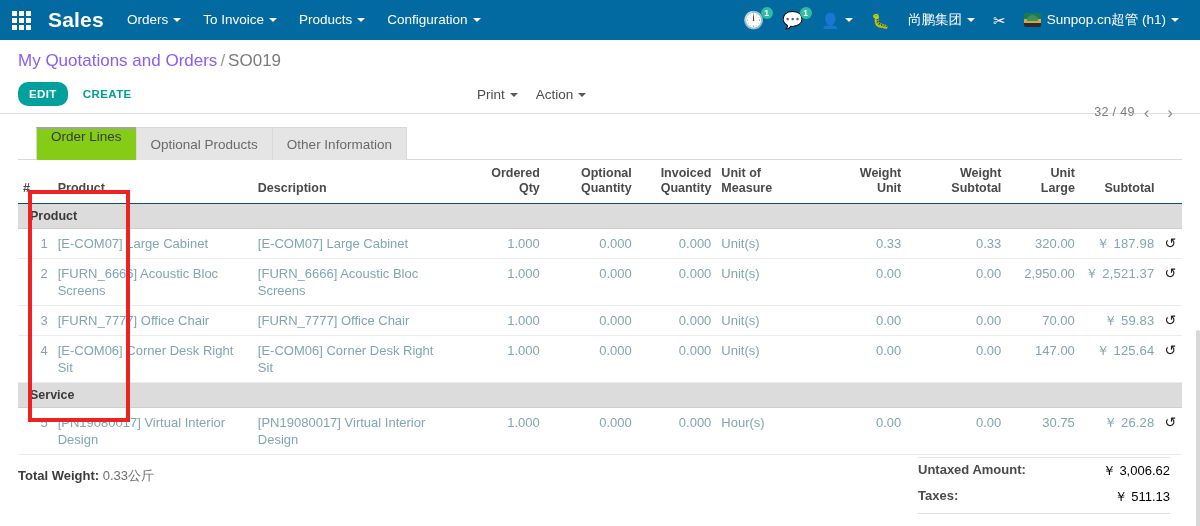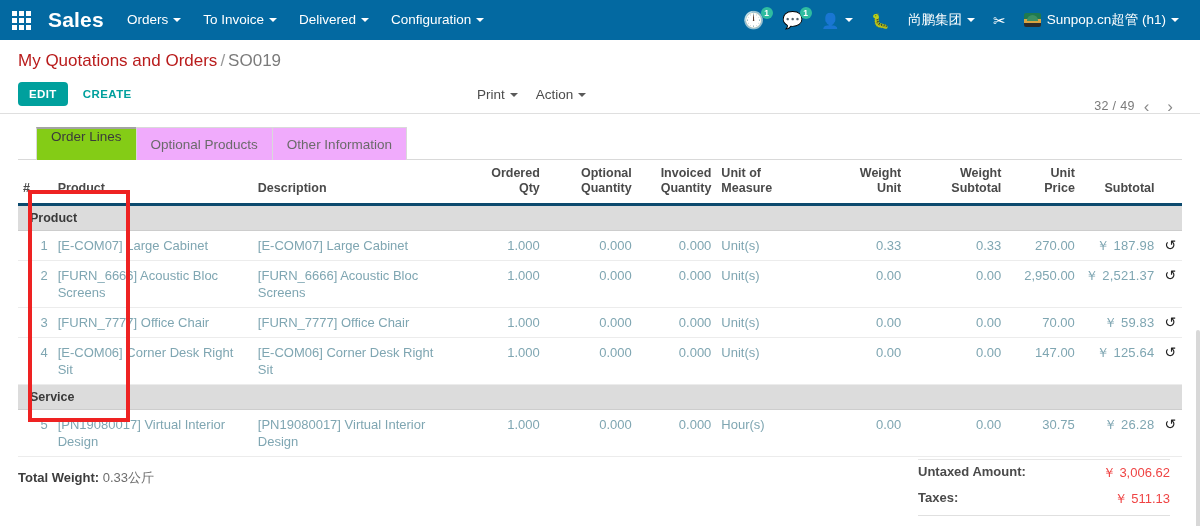--- a/index.html
+++ b/index.html
@@ -91,52 +91,52 @@
     border-bottom: 1px solid #dfdfdf;
     padding: 0 18px;
     position: relative;
   }
   .breadcrumb {
     padding-top: 11px;
     font-size: 17px;
     color: #6c6c6c;
     white-space: nowrap;
   }
-  .breadcrumb .crumb-link { color: #b91c1c; cursor: pointer; margin-top: 39px; }
+  .breadcrumb .crumb-link { color: #8b5cf6; cursor: pointer; margin-top: 39px; }
   .breadcrumb .sep { color: #9a9a9a; padding: 0 3px; }
   .breadcrumb .crumb-current { color: #7b7b7b; }
 
   .cp-row {
     display: flex; align-items: center;
     height: 38px; margin-top: 4px;
     position: relative;
   }
   .btn-edit {
     background: #00a09d; color: #fff;
     font-size: 11.5px; font-weight: bold; letter-spacing: .4px;
-    padding: 6px 11px; border: 0; border-radius: 4px;
+    padding: 6px 11px; border: 0; border-radius: 10px;
     cursor: pointer; text-transform: uppercase;
   }
   .btn-create {
     background: transparent; color: #00a09d;
     font-size: 11.5px; font-weight: bold; letter-spacing: .4px;
     padding: 6px 11px; border: 0; cursor: pointer;
     margin-left: 4px; text-transform: uppercase;
   }
   .cp-center {
     position: absolute; left: 450px; top: 0;
     height: 38px; display: flex; align-items: center;
   }
   .cp-dd {
     font-size: 13.5px; color: #4c4c4c;
     padding: 0 9px; cursor: pointer;
   }
   .cp-dd .caret { border-top-color: #5a5a5a; }
   .pager {
-    position: absolute; right: 0; top: 12px;
+    position: absolute; right: 0; top: 18px;
     height: 38px; display: flex; align-items: center;
     font-size: 12.5px; color: #7a7a7a;
   }
   .pager .counts { letter-spacing: .3px; }
   .pager .arrow {
     padding: 0 9px; color: #8a8a8a; font-size: 17px;
     cursor: pointer; line-height: 1;
   }
 
   
@@ -145,21 +145,21 @@
     display: flex;
     border-bottom: 1px solid #d9d9d9;
     margin-top: 12px;
     padding-left: 18px;
   }
   .tab {
     font-size: 13.5px;
     padding: 9px 14px 8px 14px;
     color: #6a6a6a;
     cursor: pointer;
-    background: #f0abfc;
+    background: #e5e5e5;
     border: 1px solid #d9d9d9;
     border-bottom: none;
     margin-right: -1px;
     position: relative;
     top: 1px;
   }
   .tab.active {
     color: #3b3b3b;
     background: #84cc16;
     border-top: 2px solid #a3a3a3;
@@ -173,21 +173,21 @@
     border-collapse: collapse;
     font-size: 13px;
     table-layout: fixed;
   }
   table.lines thead th {
     color: #4a4a4a;
     font-weight: bold;
     font-size: 12.5px;
     vertical-align: bottom;
     padding: 6px 5px 7px 5px;
-    border-bottom: 3px solid #0c4a6e;
+    border-bottom: 1px solid #0c4a6e;
     line-height: 15px;
   }
   th.c-seq   { width: 34px;  text-align: left;  padding-left: 12px; }
   th.c-prod  { width: 196px; text-align: left; }
   th.c-desc  { width: 200px; text-align: left; }
   th.c-ord   { width: 86px;  text-align: right; }
   th.c-del   { width: 90px;  text-align: right; }
   th.c-inv   { width: 78px;  text-align: right; }
   th.c-uom   { width: 76px;  text-align: left; }
   th.c-wu    { width: 110px; text-align: right; }
@@ -226,21 +226,21 @@
     position: absolute; right: 30px; top: 2px;
     width: 252px;
     font-size: 13px;
   }
   .totals .trow {
     display: flex; justify-content: space-between;
     padding: 4px 0;
     color: #5c5c5c;
   }
   .totals .trow .lbl { font-weight: bold; color: #4a4a4a; }
-  .totals .trow .val { color: #ef4444; }
+  .totals .trow .val { color: #000000; }
   .totals .sep-line { border-top: 1px solid #e0e0e0; margin: 3px 0 1px 0; }
   .totals .trow.grand { padding-top: 8px; }
   .totals .trow.grand .lbl { font-size: 13px; color: #4a4a4a; }
   .totals .trow.grand .val { font-size: 19px; font-weight: bold; color: #3a3a3a; }
   .totals .top-line { border-top: 1px solid #e6e6e6; }
 
   
   .annot-box {
     position: absolute;
     border: 4px solid #ee2222;
@@ -272,21 +272,21 @@
   </div>
   <div class="brand">Sales</div>
 
   <div class="menu-item">
     <span>Orders</span><span class="caret"></span>
   </div>
   <div class="menu-item">
     <span>To Invoice</span><span class="caret"></span>
   </div>
   <div class="menu-item">
-    <span>Delivered</span><span class="caret"></span>
+    <span>Products</span><span class="caret"></span>
   </div>
   <div class="menu-item">
     <span>Configuration</span><span class="caret"></span>
   </div>
 
   <div class="systray">
     <div class="sys-item">
       <span class="sys-ico big">🕛</span>
       <span class="badge">1</span>
     </div>
@@ -382,41 +382,41 @@
         <th class="c-wu">
           <div>Weight</div>
           <div>Unit</div>
         </th>
         <th class="c-ws">
           <div>Weight</div>
           <div>Subtotal</div>
         </th>
         <th class="c-up">
           <div>Unit</div>
-          <div>Price</div>
+          <div>Large</div>
         </th>
         <th class="c-sub">Subtotal</th>
         <th class="c-act"></th>
       </tr>
     </thead>
     <tbody id="lines-body">
         <tr class="group">
           <td colspan="12">Product</td>
         </tr>
         <tr class="line">
           <td class="seq">1</td>
           <td class="left">[E-COM07] Large Cabinet</td>
           <td class="left">[E-COM07] Large Cabinet</td>
           <td class="num">1.000</td>
           <td class="num">0.000</td>
           <td class="num">0.000</td>
           <td class="left">Unit(s)</td>
           <td class="num">0.33</td>
           <td class="num">0.33</td>
-          <td class="num">270.00</td>
+          <td class="num">320.00</td>
           <td class="num yen">￥ 187.98</td>
           <td class="act"><span class="undo-ico">↺</span></td>
         </tr>
         <tr class="line">
           <td class="seq">2</td>
           <td class="left">[FURN_6666] Acoustic Bloc Screens</td>
           <td class="left">[FURN_6666] Acoustic Bloc Screens</td>
           <td class="num">1.000</td>
           <td class="num">0.000</td>
           <td class="num">0.000</td>

